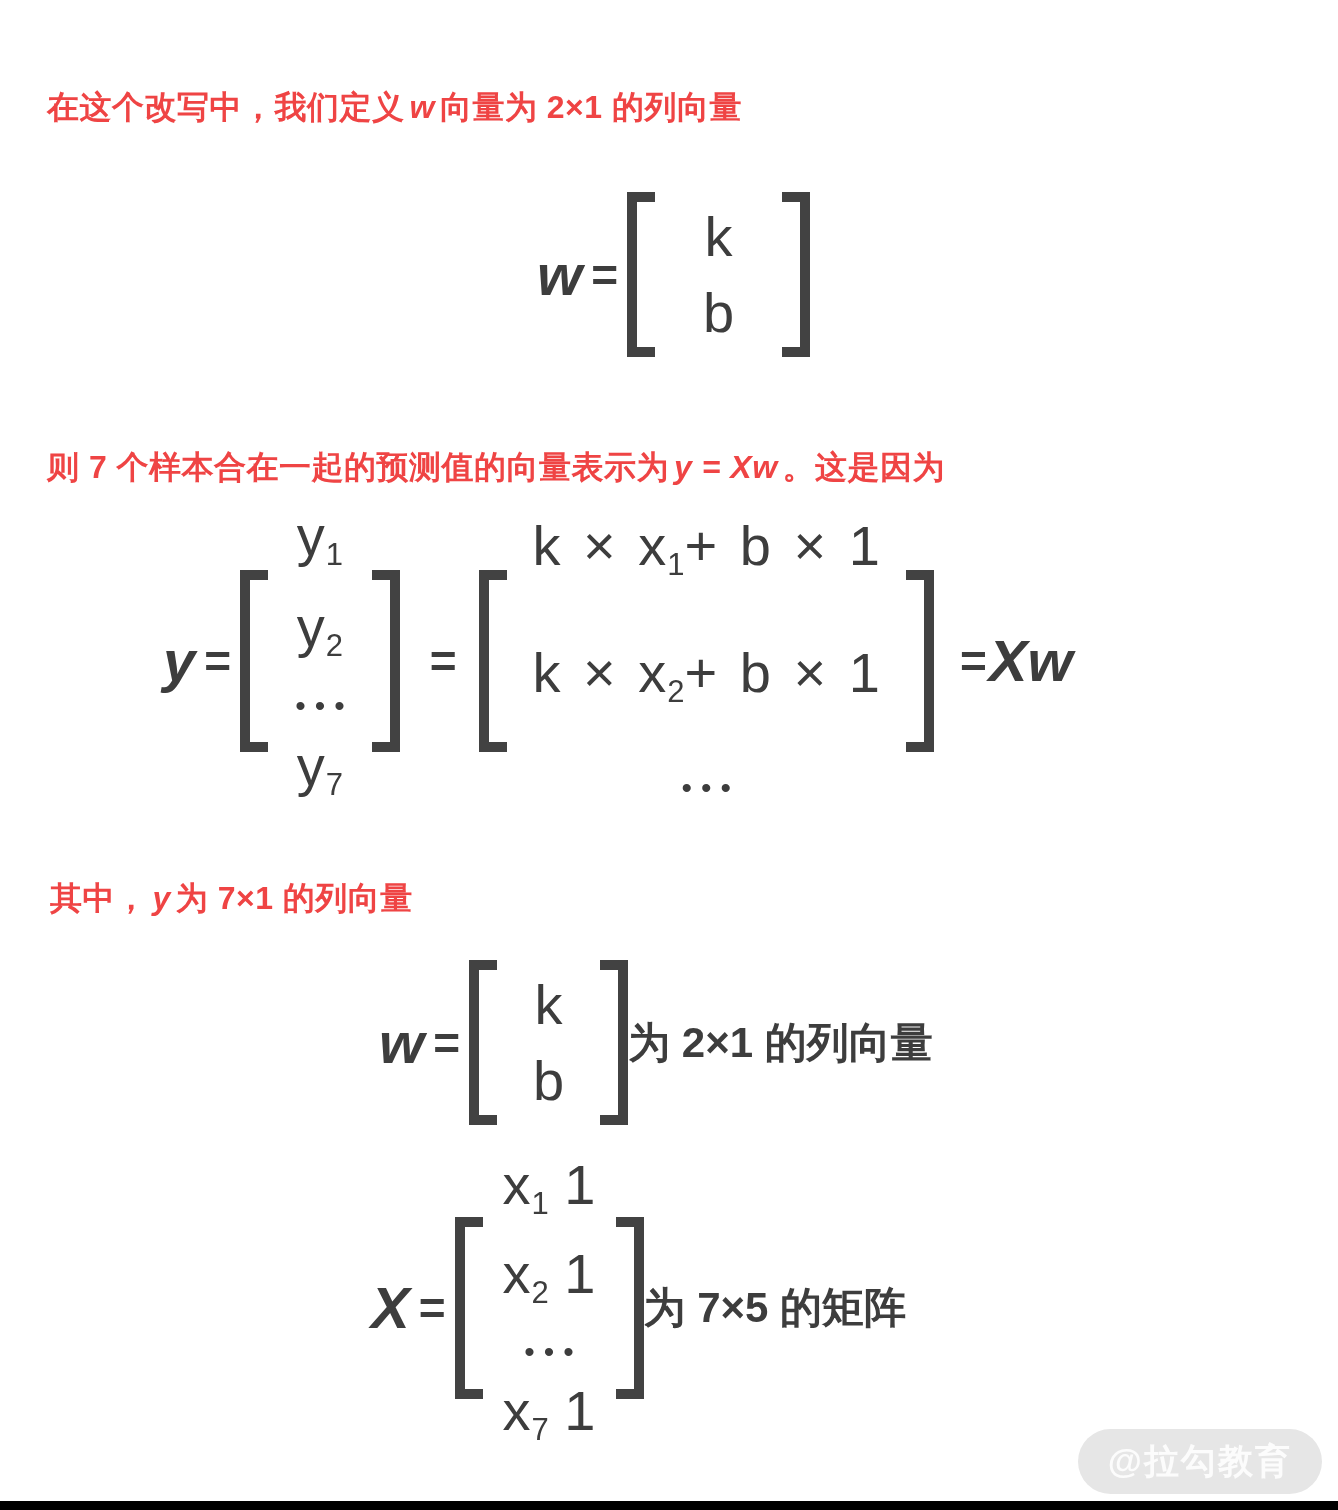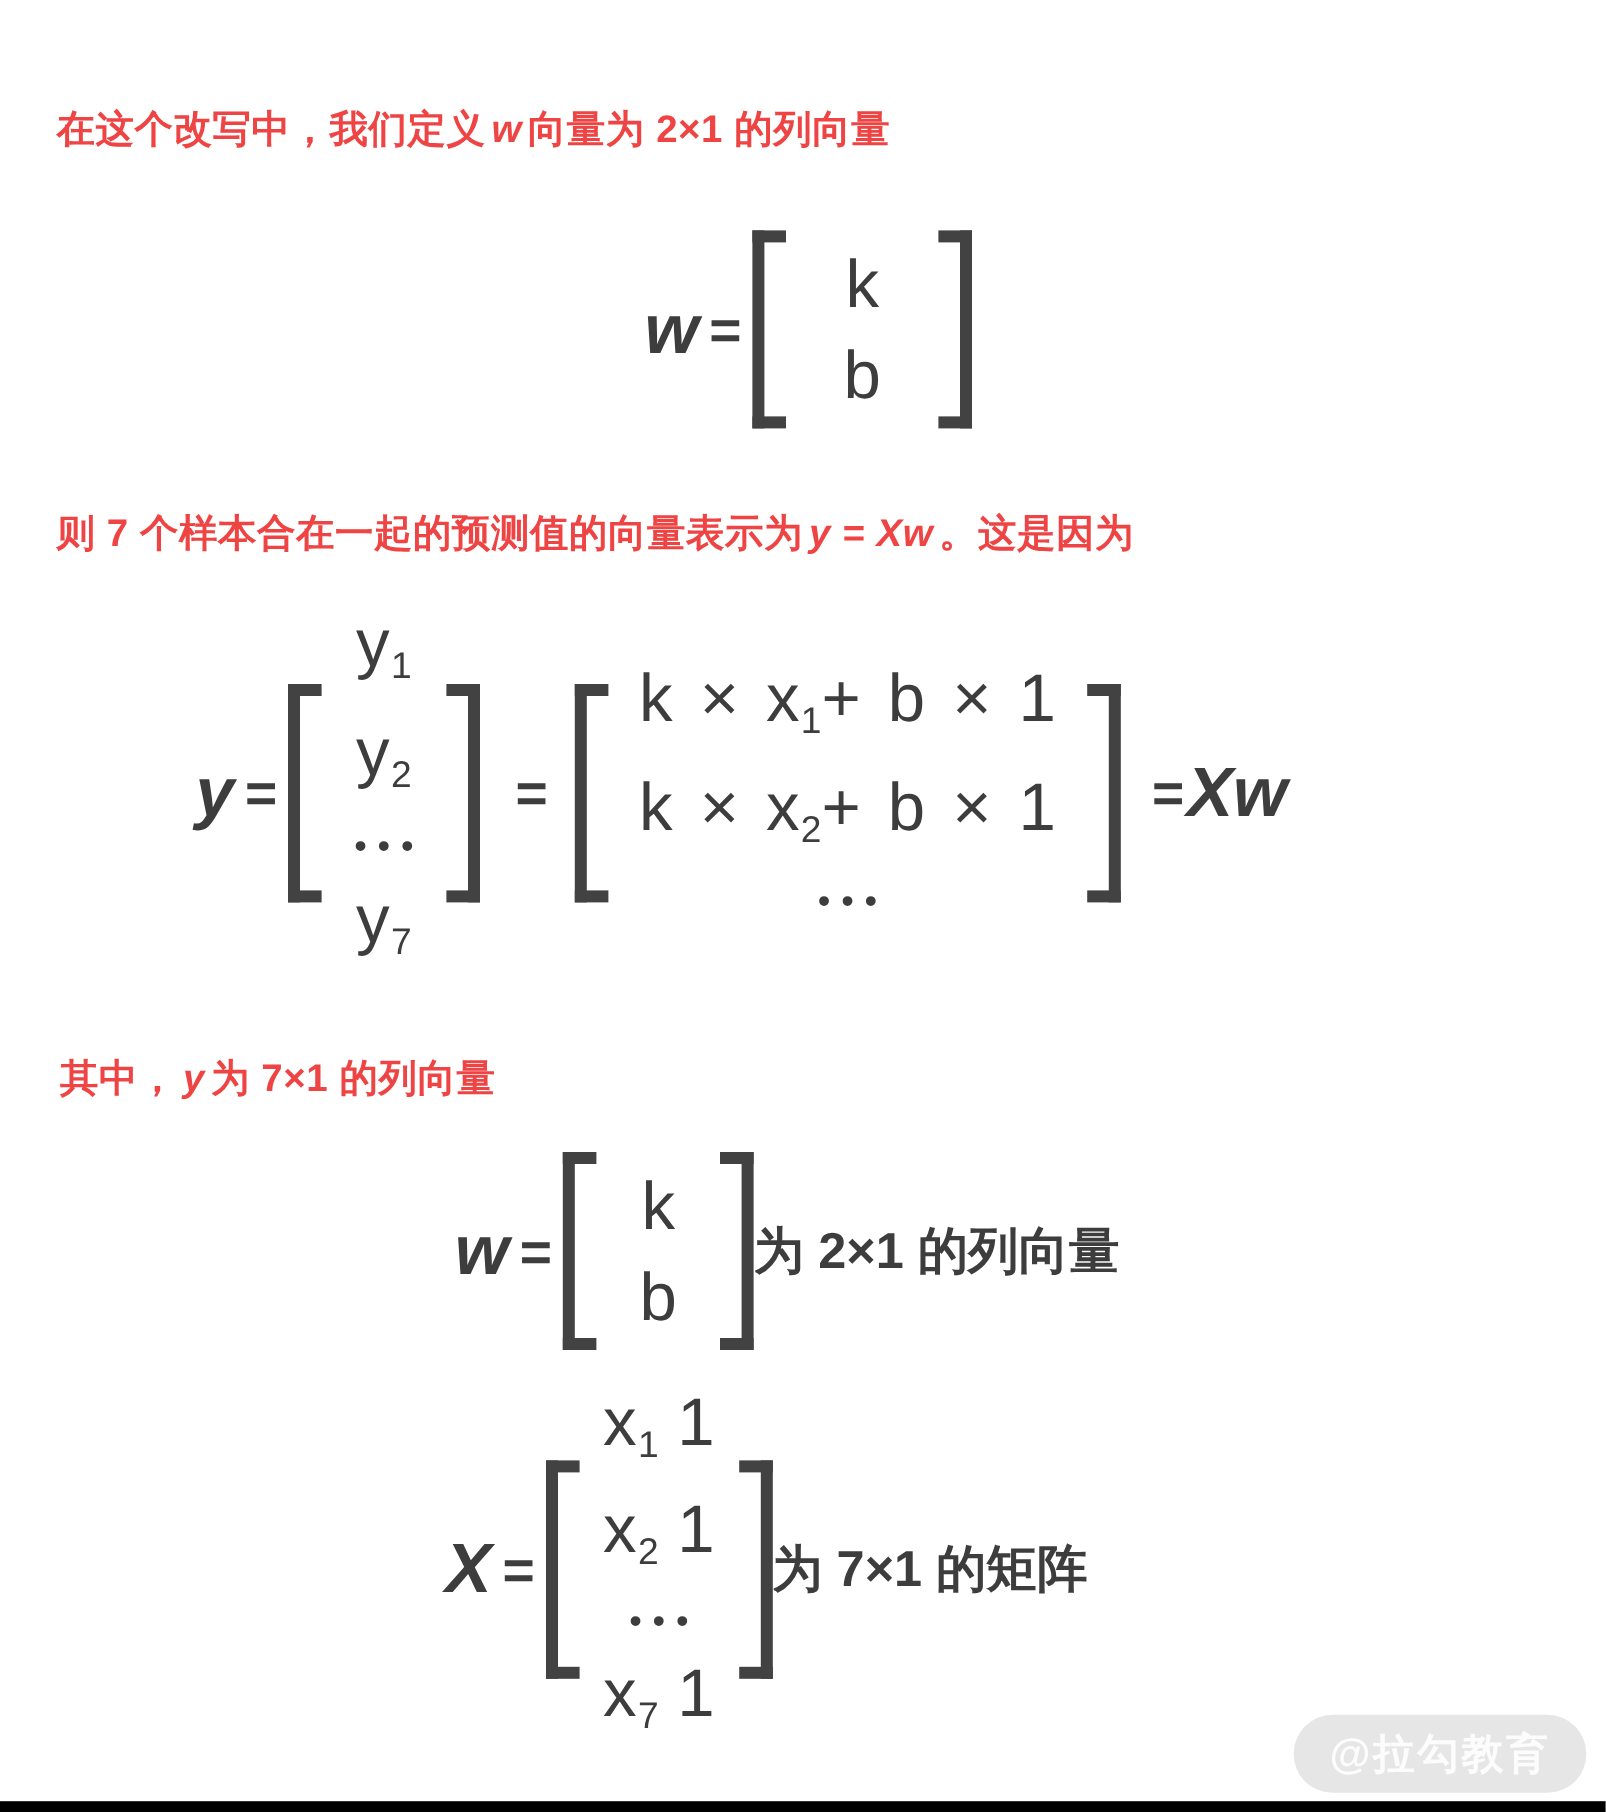--- a/index.html
+++ b/index.html
@@ -74,21 +74,21 @@
   }
   .mcol .last { margin-top: 0; }
   .sub {
     font-size: 31px;
     vertical-align: -10px;
     margin-left: 1px;
   }
   .wide { word-spacing: 7px; }
   .padk { padding: 0 48px; }
   .pady { padding: 0 18px; justify-content: flex-end; }
-  .padbig { padding: 0 26px; }
+  .padbig { padding: 0 26px; gap: 36px; }
   .padw { padding: 0 36px; }
   .padx { padding: 0 20px; align-items: center; }
   .mlabel {
     font-size: 42px;
     font-weight: 600;
     white-space: nowrap;
   }
   .watermark {
     position: absolute;
     right: 16px;
@@ -122,21 +122,21 @@
     <span class="mvar">w</span>
     <span class="eqsign">=</span>
     <div class="bracket bl h165"></div>
     <div class="mcol lh76 padk">
       <span class="mrow">k</span>
       <span class="mrow">b</span>
     </div>
     <div class="bracket br h165"></div>
   </div>
 
-  <p class="para" style="left:47px; top:423px;">
+  <p class="para" style="left:47px; top:446px;">
     <span>则 7 个样本合在一起的预测值的向量表示为</span><span class="mi">y = Xw</span><span>。这是因为</span>
   </p>
 
   <div class="eq" style="left:163px; top:500px;">
     <span class="mvar">y</span>
     <span class="eqsign">=</span>
 
     <div class="bracket bl h182"></div>
     <div class="mcol lh72 pady">
       <span class="mrow"><span>y</span><span class="sub">1</span></span>
@@ -180,21 +180,21 @@
     <span class="mvar">X</span>
     <span class="eqsign">=</span>
     <div class="bracket bl h182"></div>
     <div class="mcol lh70 padx">
       <span class="mrow"><span>x</span><span class="sub">1</span><span> 1</span></span>
       <span class="mrow"><span>x</span><span class="sub">2</span><span> 1</span></span>
       <span class="mrow dots">•••</span>
       <span class="mrow last"><span>x</span><span class="sub">7</span><span> 1</span></span>
     </div>
     <div class="bracket br h182"></div>
-    <span class="mlabel">为 7×1 的矩阵</span>
+    <span class="mlabel">为 7×5 的矩阵</span>
   </div>
 
   <div class="watermark">
     <span>@拉勾教育</span>
   </div>
 
   <div class="bottom-bar"></div>
 
 </div>
 

